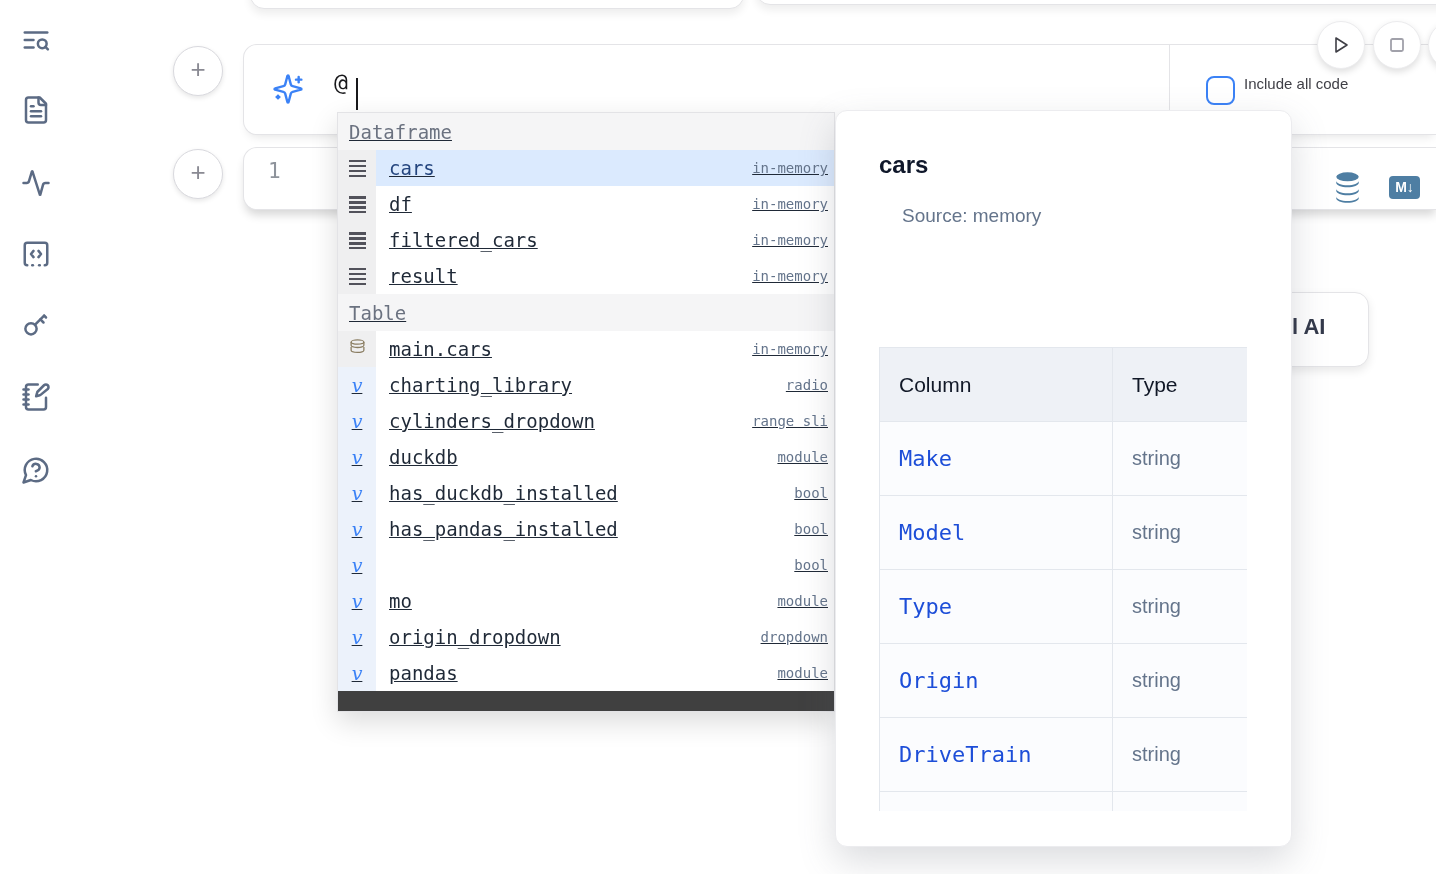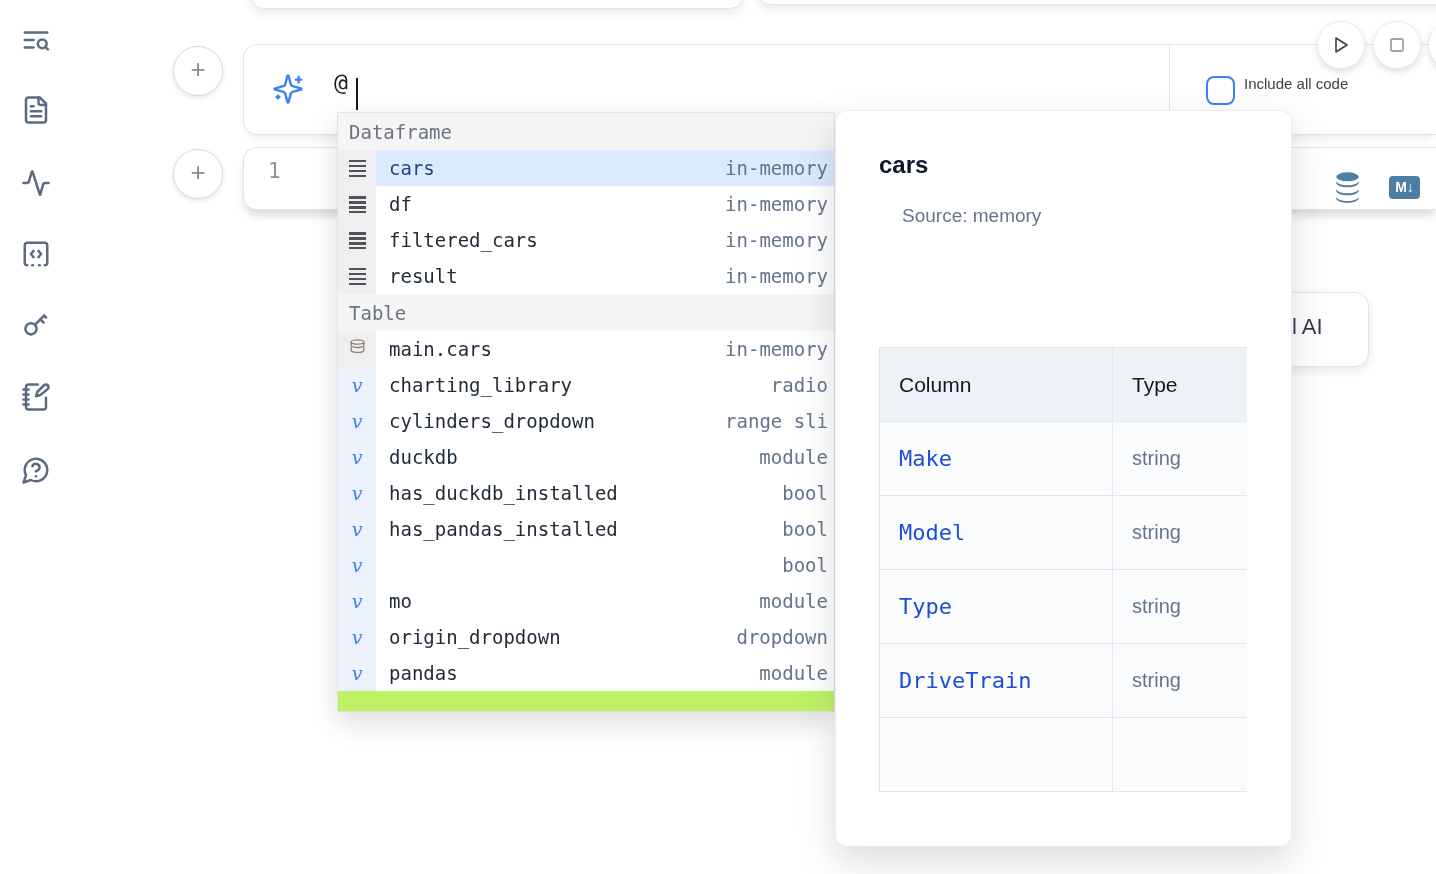--- a/index.html
+++ b/index.html
@@ -52,37 +52,37 @@
   .cell-actions{position:absolute;left:1090px;top:24px;display:flex;gap:28px;align-items:center;}
   .db-icon{width:27px;height:31px;color:#4e7ea3;cursor:pointer;}
   .db-icon svg{width:27px;height:31px;fill:currentColor;}
   .md-badge{width:31px;height:23px;background:#4e7ea3;border-radius:4px;color:#fff;
             font-weight:bold;font-size:14px;line-height:23px;text-align:center;cursor:pointer;
             letter-spacing:0;}
 
   
   .ai-card{left:1080px;top:292px;width:287px;height:73px;border-radius:14px;z-index:5;
            box-shadow:0 4px 10px rgba(0,0,0,.09);}
-  .ai-card span{position:absolute;left:211px;top:21px;font-size:22px;font-weight:normal;color:#33394a;}
+  .ai-card span{position:absolute;left:211px;top:21px;font-size:22px;font-weight:bold;color:#33394a;}
 
   
   .autocomplete{left:337px;top:112px;width:496px;height:598px;z-index:20;border:1px solid #e3e3e6;
-                overflow:hidden;background:#bef264;box-shadow:0 10px 26px rgba(0,0,0,.14);}
+                overflow:hidden;background:#404040;box-shadow:0 10px 26px rgba(0,0,0,.14);text-decoration:underline;}
   .ac-section{height:37px;background:#f5f5f6;color:#6b7280;font-size:19px;
               display:flex;align-items:center;padding-left:11px;box-sizing:border-box;}
   .ac-row{height:36px;display:flex;align-items:center;cursor:pointer;background:#fff;}
   .ac-gutter{width:38px;align-self:stretch;display:flex;align-items:center;justify-content:center;
              background:#efeff0;flex:none;}
   .ac-gutter.var{background:#ecf2fb;}
   .ac-row.selected .ac-body{background:#dbeafe;}
   .ac-body{flex:1;display:flex;align-items:center;align-self:stretch;padding:0 6px 0 13px;min-width:0;}
   .ac-name{font-size:19px;color:#1f2937;white-space:nowrap;}
   .ac-row.selected .ac-name{color:#24457e;}
   .ac-value{margin-left:auto;width:9ch;flex:none;overflow:hidden;white-space:nowrap;
-            text-align:right;font-size:19px;color:#64748b;}
+            text-align:right;font-size:14px;color:#64748b;}
   .df-lines{width:17px;height:17px;background:repeating-linear-gradient(#52525b 0 2.5px,transparent 2.5px 5px);}
   .v-glyph{font-family:"DejaVu Serif",serif;font-style:italic;color:#3b82f6;font-size:19px;}
   .tbl-glyph svg{width:17px;height:18px;stroke:#8a7d62;fill:none;stroke-width:1.8;}
 
   
   .panel{left:835px;top:110px;width:455px;height:735px;border-radius:12px;z-index:30;
          border:1px solid #ececef;box-shadow:0 14px 36px rgba(90,95,110,.22);}
   .panel-title{position:absolute;left:43px;top:40px;font-size:24px;font-weight:bold;color:#0f172a;}
   .panel-source{position:absolute;left:43px;top:94px;font-size:19px;color:#64748b;margin-left:23px;}
   .shape-badge{position:absolute;left:43px;top:149px;width:368px;height:44px;background:#f0f4fa;
@@ -371,20 +371,24 @@
             </tr>
             <tr>
               <td class="cname">Model</td>
               <td class="ctype">string</td>
             </tr>
             <tr>
               <td class="cname">Type</td>
               <td class="ctype">string</td>
             </tr>
             <tr>
+              <td class="cname">Origin</td>
+              <td class="ctype">string</td>
+            </tr>
+            <tr>
               <td class="cname">DriveTrain</td>
               <td class="ctype">string</td>
             </tr>
             <tr>
               <td class="cname"></td>
               <td class="ctype"></td>
             </tr>
           </tbody>
       </table>
     </div>

